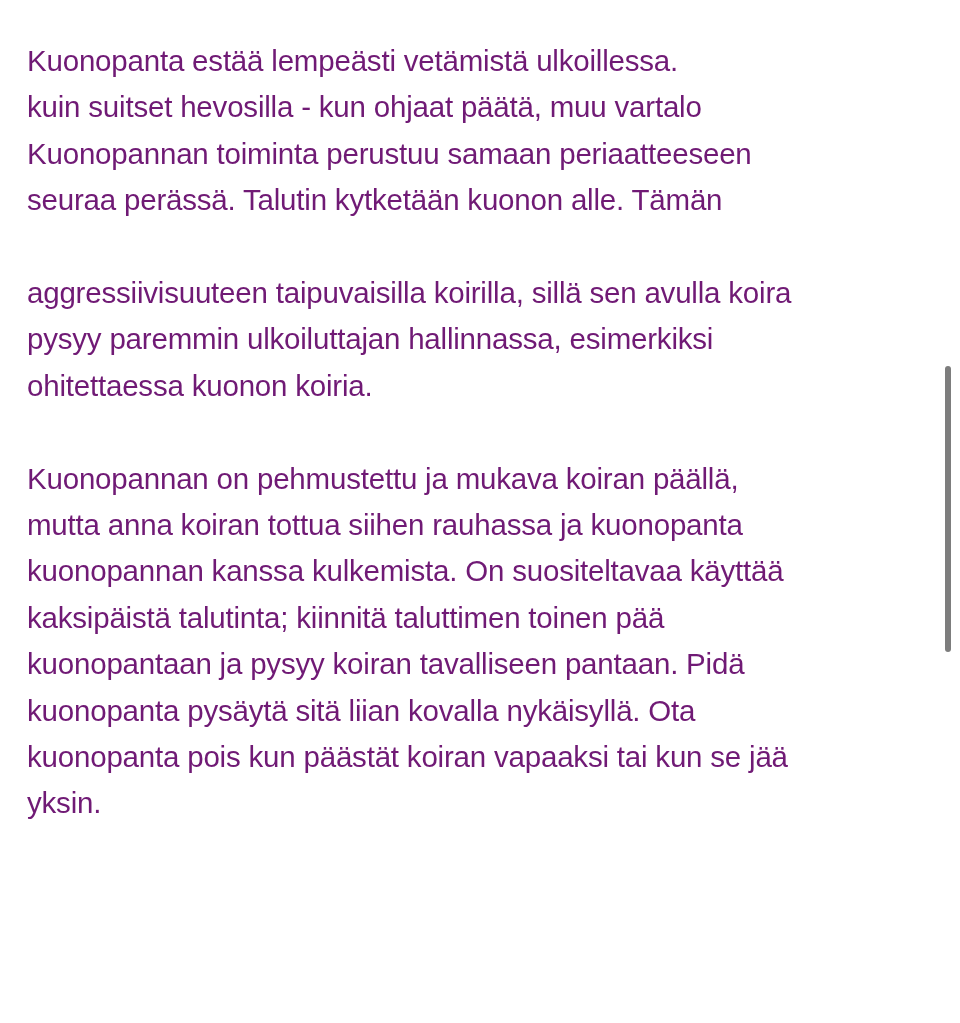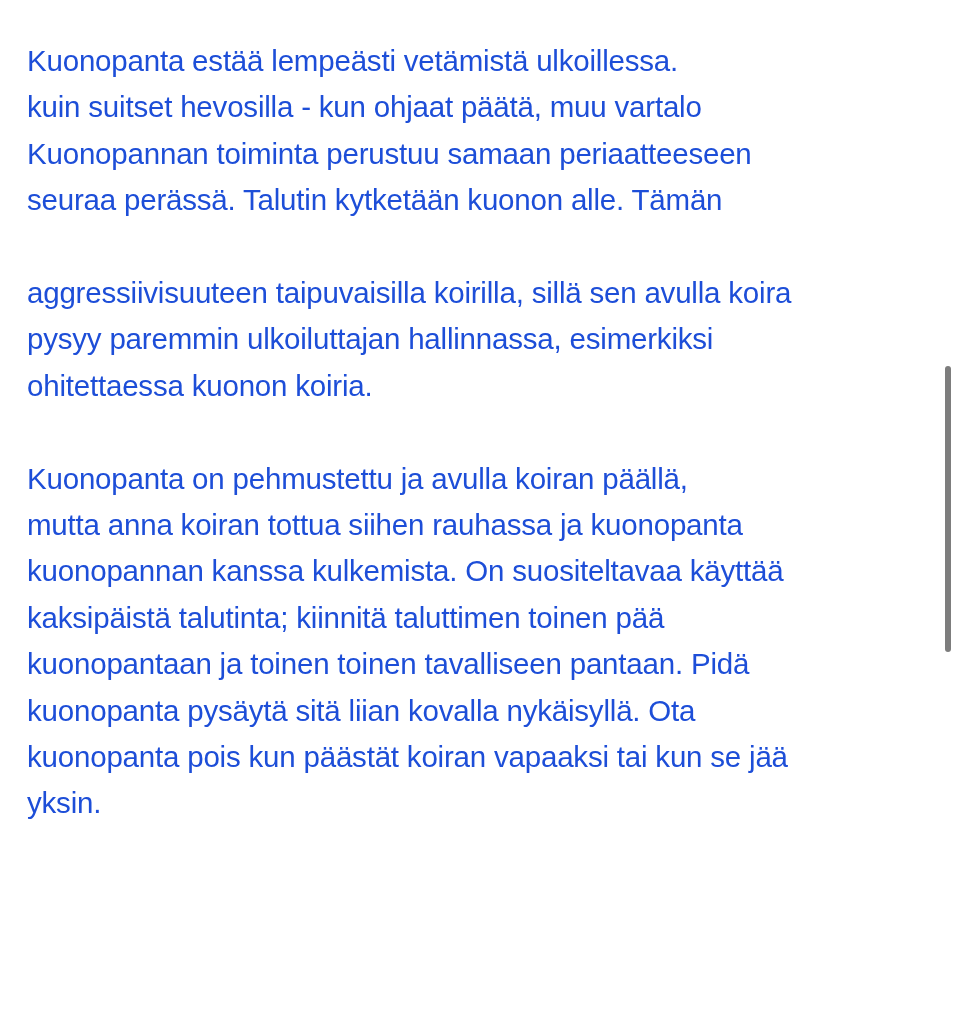--- a/index.html
+++ b/index.html
@@ -17,21 +17,21 @@
       background: #ffffff;
     }
     .content {
       position: absolute;
       left: 27px;
       top: 38px;
       width: 920px;
       font-family: "Liberation Sans", "DejaVu Sans", sans-serif;
       font-size: 29.5px;
       line-height: 46.4px;
-      color: #1d4ed8;
+      color: #701a75;
       letter-spacing: -0.2px;
     }
     .paragraph {
       margin: 0 0 46.4px 0;
     }
     .line {
       display: block;
       white-space: nowrap;
     }
     .scrollbar-thumb {
@@ -57,25 +57,25 @@
       <span class="line">seuraa perässä. Talutin kytketään kuonon alle. Tämän</span>
     </p>
 
     <p class="paragraph">
       <span class="line">aggressiivisuuteen taipuvaisilla koirilla, sillä sen avulla koira</span>
       <span class="line">pysyy paremmin ulkoiluttajan hallinnassa, esimerkiksi</span>
       <span class="line">ohitettaessa kuonon koiria.</span>
     </p>
 
     <p class="paragraph">
-      <span class="line">Kuonopanta on pehmustettu ja avulla koiran päällä,</span>
+      <span class="line">Kuonopannan on pehmustettu ja mukava koiran päällä,</span>
       <span class="line">mutta anna koiran tottua siihen rauhassa ja kuonopanta</span>
       <span class="line">kuonopannan kanssa kulkemista. On suositeltavaa käyttää</span>
       <span class="line">kaksipäistä talutinta; kiinnitä taluttimen toinen pää</span>
-      <span class="line">kuonopantaan ja toinen toinen tavalliseen pantaan. Pidä</span>
+      <span class="line">kuonopantaan ja pysyy koiran tavalliseen pantaan. Pidä</span>
       <span class="line">kuonopanta pysäytä sitä liian kovalla nykäisyllä. Ota</span>
       <span class="line">kuonopanta pois kun päästät koiran vapaaksi tai kun se jää</span>
       <span class="line">yksin.</span>
     </p>
 
   </div>
 
   <div class="scrollbar-thumb" style="background: rgb(125, 125, 125);"></div>
 </div>
 

